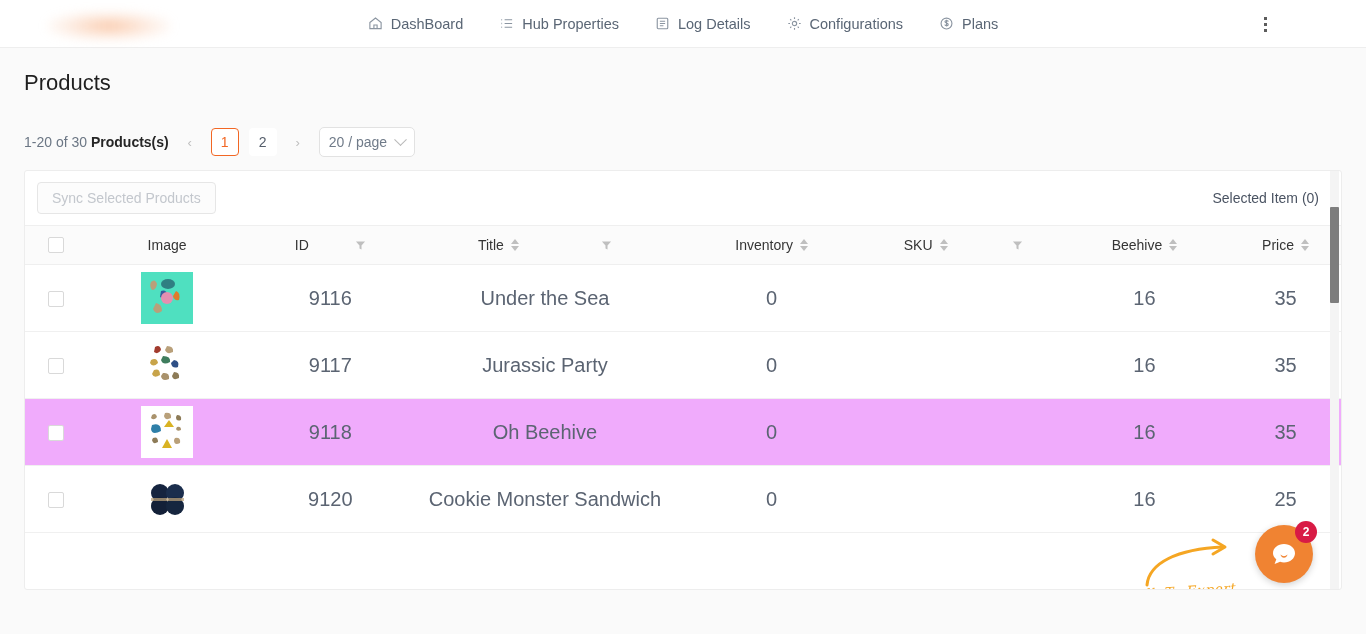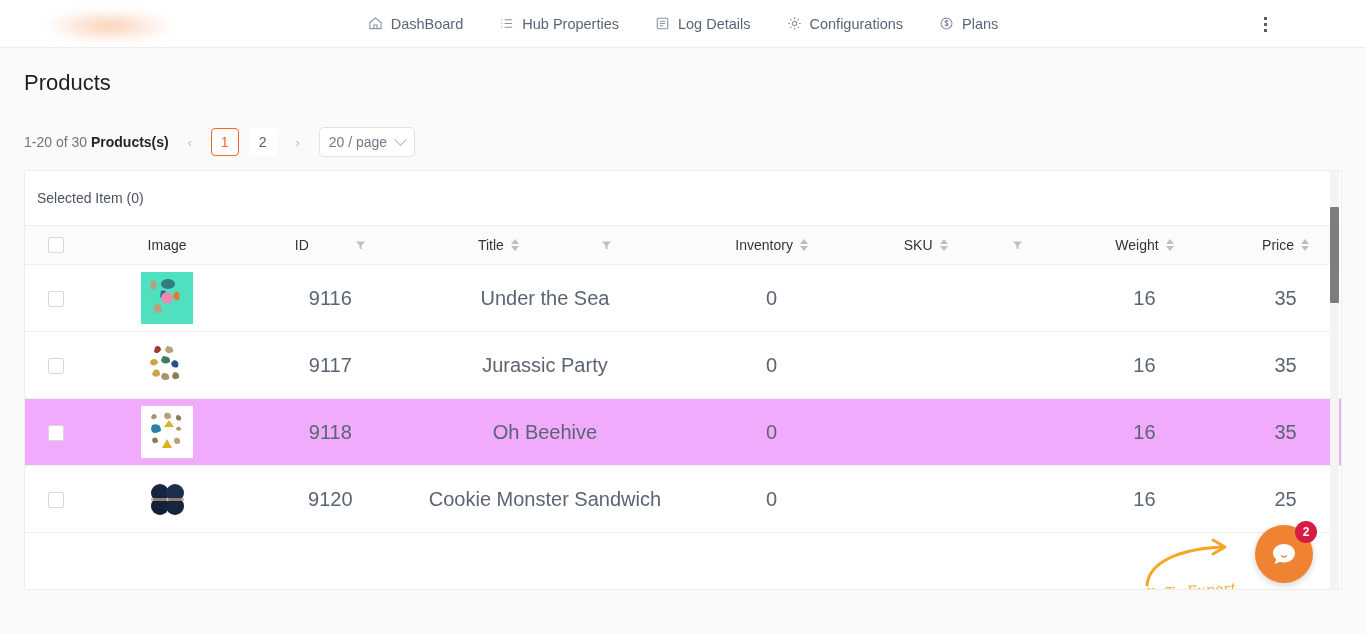--- a/index.html
+++ b/index.html
@@ -277,20 +277,21 @@
     <div class="pg-arrow">›</div>
     <div class="pg-size">
       <span>20 / page</span>
       <span class="chev"></span>
     </div>
   </div>
 
   <div class="card">
 
     <div class="card-toolbar">
+      <button class="sync-btn">Sync Selected Products</button>
       <div class="selected-item">Selected Item (0)</div>
     </div>
 
     <table>
       <colgroup>
         <col style="width:62px">
           <col style="width:158px">
           <col style="width:166px">
           <col style="width:260px">
         <col style="width:190px">
@@ -346,21 +347,21 @@
                 <i class="up"></i>
                 <i class="dn"></i>
               </span>
               <svg class="funnel" style="margin-left:64px" width="11" height="11" viewBox="0 0 12 12">
                 <path d="M1 1.6 H11 L7.1 6.1 V10.4 L4.9 9.2 V6.1 Z" fill="#bfbfbf"></path>
               </svg>
             </div>
           </th>
           <th>
             <div class="th-inner">
-              <span>Weight</span>
+              <span>Beehive</span>
               <span class="sorter">
                 <i class="up"></i>
                 <i class="dn"></i>
               </span>
             </div>
           </th>
           <th>
             <div class="th-inner">
               <span>Price</span>
               <span class="sorter">

